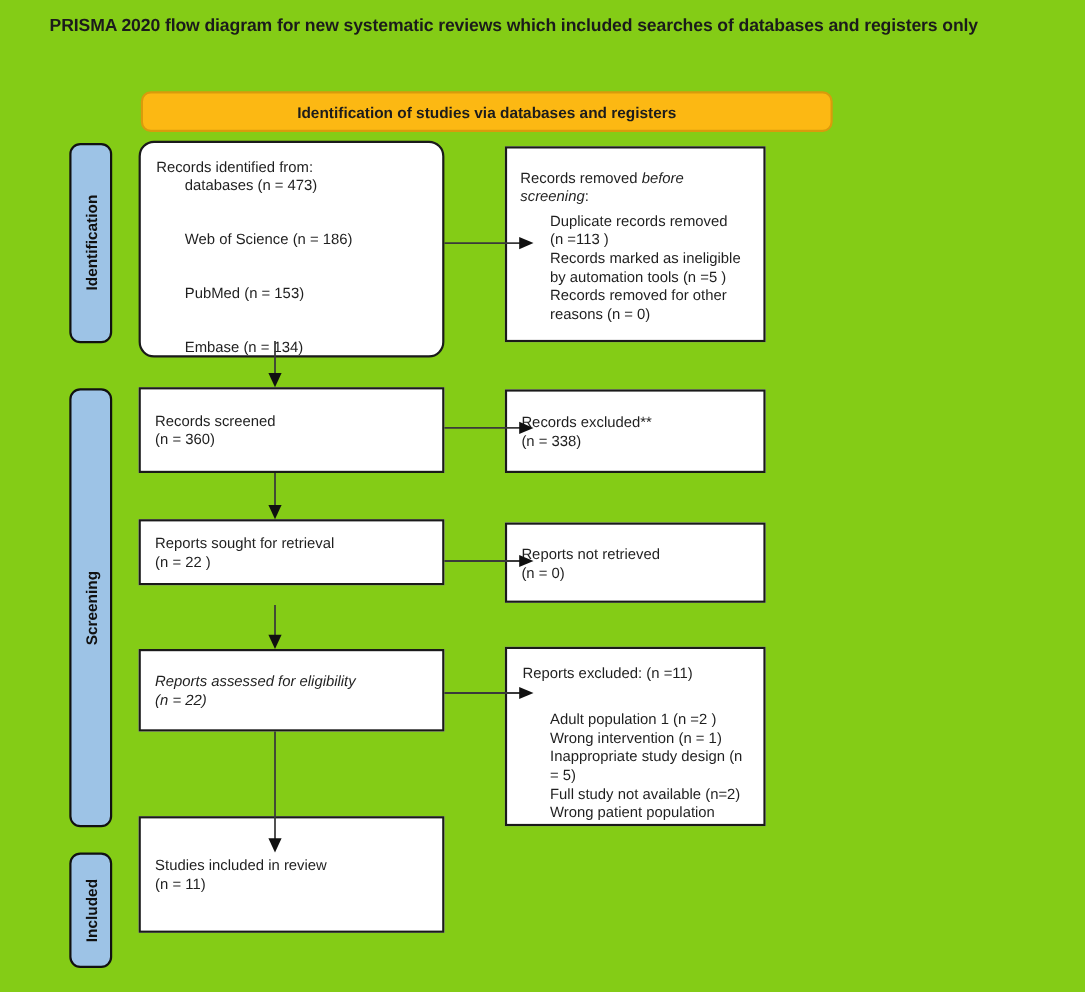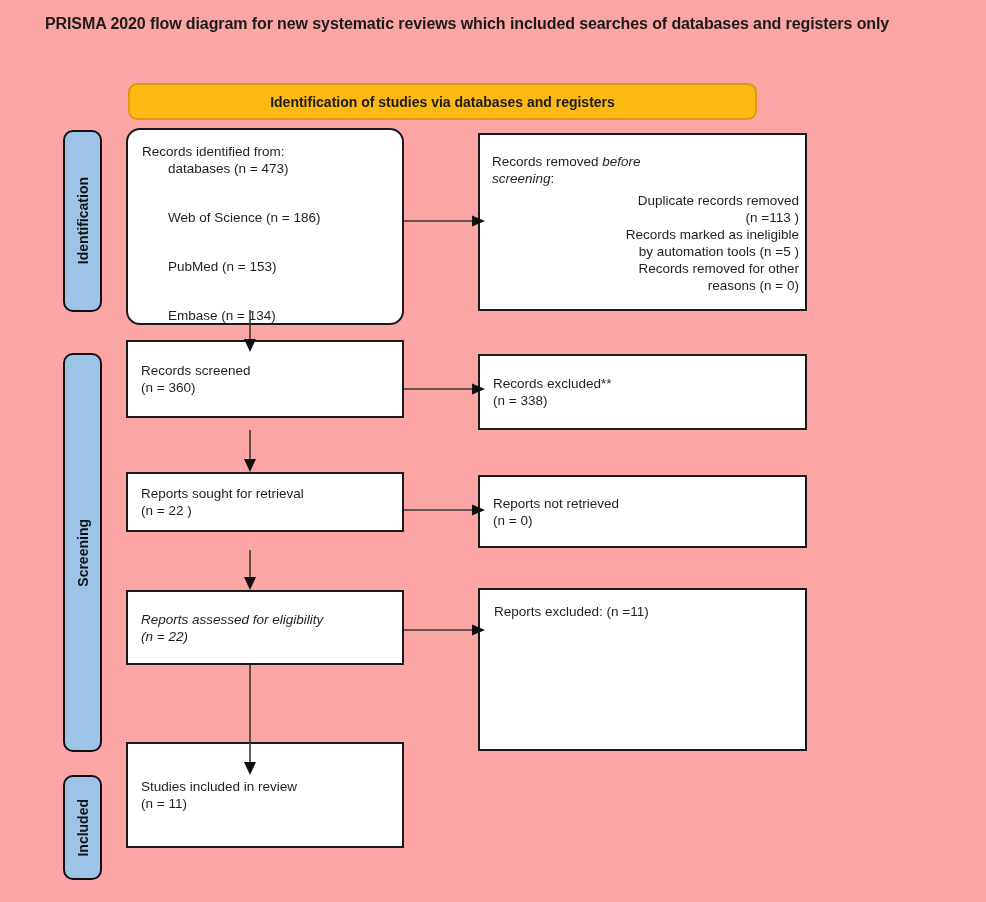--- a/index.html
+++ b/index.html
@@ -4,21 +4,21 @@
 <style>
   :root{
     --banner-fill:#FCB813;
     --banner-border:#D99B0C;
     --stage-fill:#9DC3E6;
     --box-border:#1A1A1A;
   }
   *{margin:0;padding:0;box-sizing:border-box;}
   html,body{background:#fff;}
   body{font-family:"Liberation Sans", sans-serif;color:#1f1f1f;}
-  .canvas{position:relative;width:986px;height:902px;background:#fca5a5;overflow:hidden;}
+  .canvas{position:relative;width:986px;height:902px;background:#84cc16;overflow:hidden;}
 
   .doc-title{
     position:absolute;left:45px;top:15px;width:938px;
     font-size:16px;font-weight:bold;color:#1b1b1b;letter-spacing:-0.1px;
   }
 
   .banner{
     position:absolute;left:128px;top:83px;width:629px;height:37px;
     background:var(--banner-fill);border:2px solid var(--banner-border);
     border-radius:9px;display:flex;align-items:center;justify-content:center;
@@ -37,32 +37,32 @@
   .stage.identification{top:130px;height:182px;}
   .stage.screening{top:353px;height:399px;}
   .stage.included{top:775px;height:105px;}
 
   .box{
     position:absolute;background:#fff;border:2px solid var(--box-border);
     font-size:13.5px;line-height:17px;color:#1f1f1f;
   }
   .box .nw{white-space:nowrap;}
   .col-left{left:126px;width:278px;}
-  .col-right{left:478px;width:329px;}
+  .col-right{left:459px;width:237px;}
 
   .box.center{display:flex;flex-direction:column;justify-content:center;padding-left:13px;padding-right:6px;}
 
   .box.records-identified{top:128px;height:197px;padding:13px 6px 0 14px;border-radius:14px;}
   .box.records-identified .ind{margin-left:26px;}
   .box.records-identified .gap{margin-top:32px;}
 
   .box.records-removed{top:133px;height:178px;padding:18px 6px 0 12px;}
-  .box.records-removed .items{margin-top:5px;margin-left:27px;text-align:right;}
+  .box.records-removed .items{margin-top:5px;margin-left:27px;}
 
-  .box.records-screened{top:340px;height:78px;}
+  .box.records-screened{top:352px;height:78px;}
   .box.records-excluded{top:354px;height:76px;}
   .box.reports-sought{top:472px;height:60px;}
   .box.reports-not-retrieved{top:475px;height:73px;}
   .box.reports-assessed{top:590px;height:75px;font-style:italic;}
 
   .box.reports-excluded{top:588px;height:163px;padding:13px 2px 0 14px;overflow:hidden;}
   .box.reports-excluded .items{margin-top:25px;margin-left:25px;}
 
   .box.studies-included{top:742px;height:106px;}
 
@@ -129,20 +129,28 @@
     <div class="nw">Reports not retrieved</div>
     <div class="nw">(n = 0)</div>
   </div>
 
   <div class="box col-left center reports-assessed">
     <div class="nw">Reports assessed for eligibility</div>
     <div class="nw">(n = 22)</div>
   </div>
   <div class="box col-right reports-excluded">
     <div class="nw">Reports excluded: (n =11)</div>
+    <div class="items">
+      <div class="nw">Adult population 1 (n =2 )</div>
+      <div class="nw">Wrong intervention (n = 1)</div>
+      <div class="nw">Inappropriate study design (n</div>
+      <div class="nw">= 5)</div>
+      <div class="nw">Full study not available (n=2)</div>
+      <div class="nw">Wrong patient population</div>
+    </div>
   </div>
 
   <div class="box col-left center studies-included">
     <div class="nw">Studies included in review</div>
     <div class="nw">(n = 11)</div>
   </div>
 
   <svg class="arrows" width="986" height="902" viewBox="0 0 986 902">
 
     <line class="arrow-line" x1="404" y1="221" x2="475" y2="221"></line>

